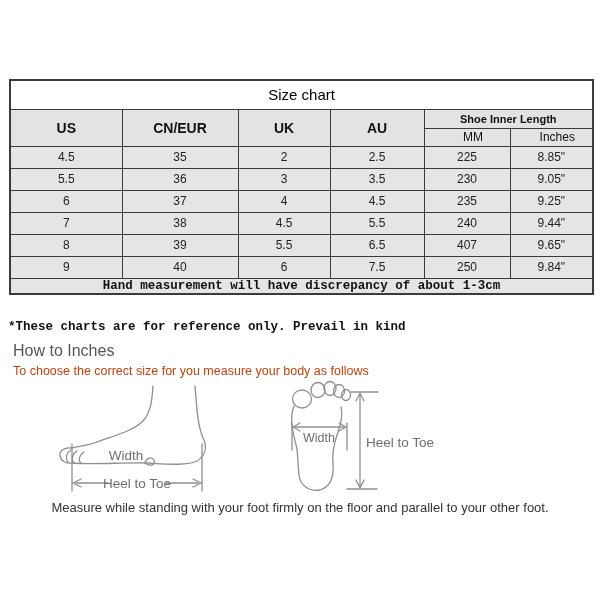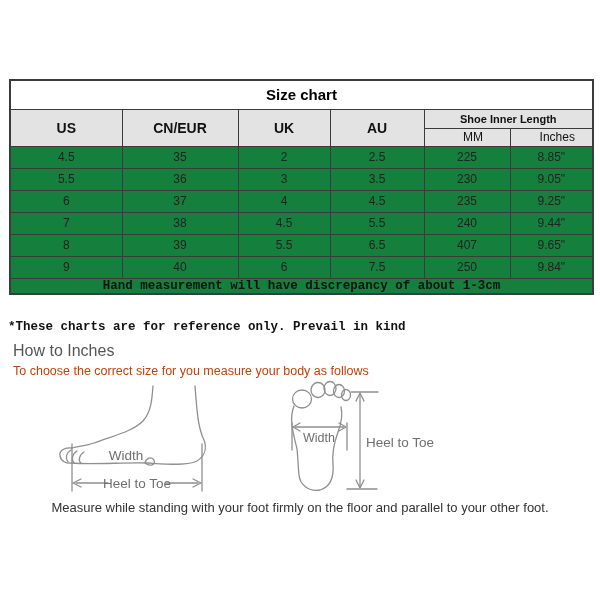--- a/index.html
+++ b/index.html
@@ -13,26 +13,26 @@
 
   
   table.size-chart {
     position:absolute; left:9px; top:79px; width:583px;
     border-collapse:collapse; table-layout:fixed;
     border:2px solid #3b3b3b;
   }
   .size-chart th, .size-chart td { border:1px solid #3b3b3b; text-align:center; vertical-align:middle; }
   .size-chart .title-cell {
     height:29px; background:#ffffff; color:#000;
-    font-size:15px; font-weight:bold;
+    font-size:15px; font-weight:normal;
   }
   .size-chart th { background:#e3e3e3; color:#111; font-size:14px; font-weight:bold; }
   .size-chart th.group { height:19px; font-size:11px; }
   .size-chart th.sub   { height:18px; font-size:12px; font-weight:normal;padding-left:12px; }
-  .size-chart td { height:22px; background:#15803d; color:#222; font-size:12px; }
+  .size-chart td { height:22px; background:#e5e5e5; color:#222; font-size:12px; }
   .size-chart td.footer-cell {
     height:14px; font-family:"Liberation Mono","DejaVu Sans Mono",monospace;
     font-weight:bold; font-size:12.5px; color:#111;
   }
 
   
   .ref-note {
     position:absolute; left:8px; top:320px;
     font-family:"Liberation Mono","DejaVu Sans Mono",monospace;
     font-weight:bold; font-size:12.5px; color:#111; white-space:nowrap;

